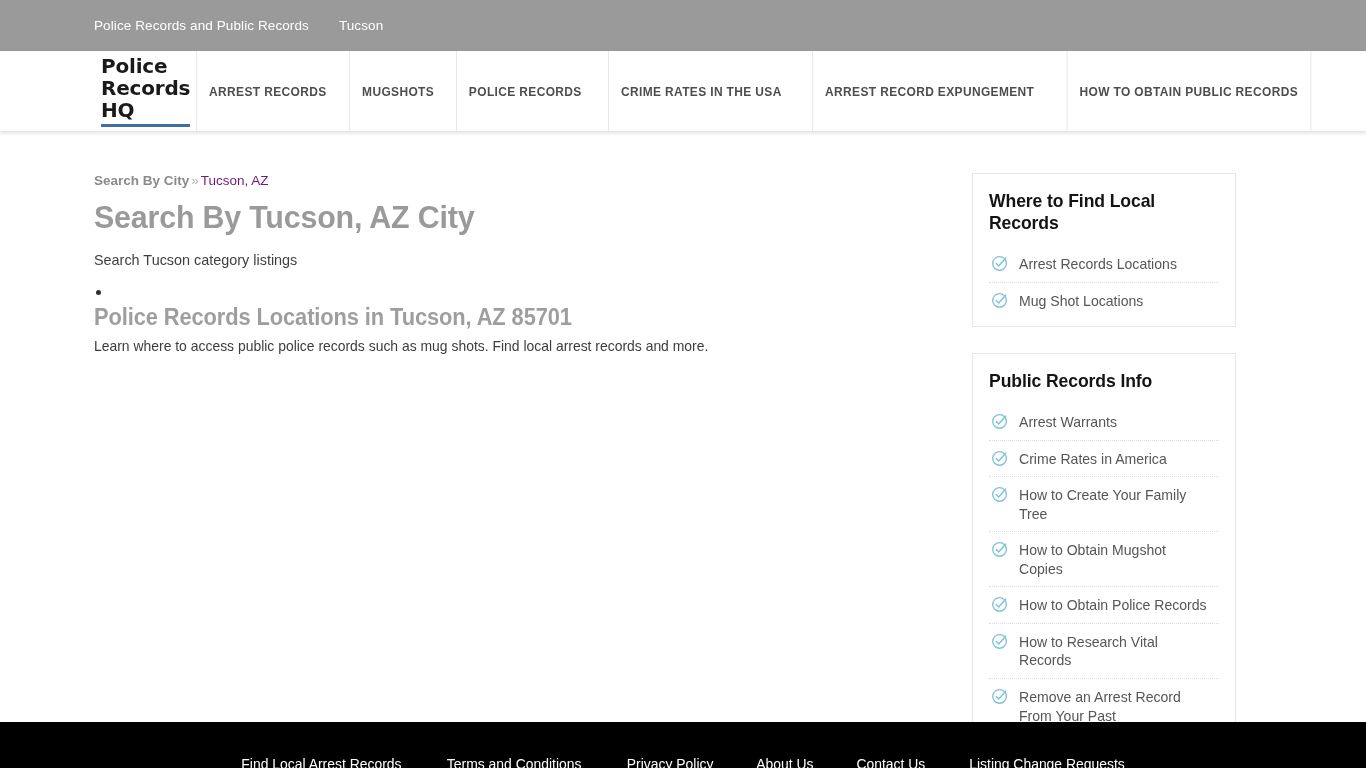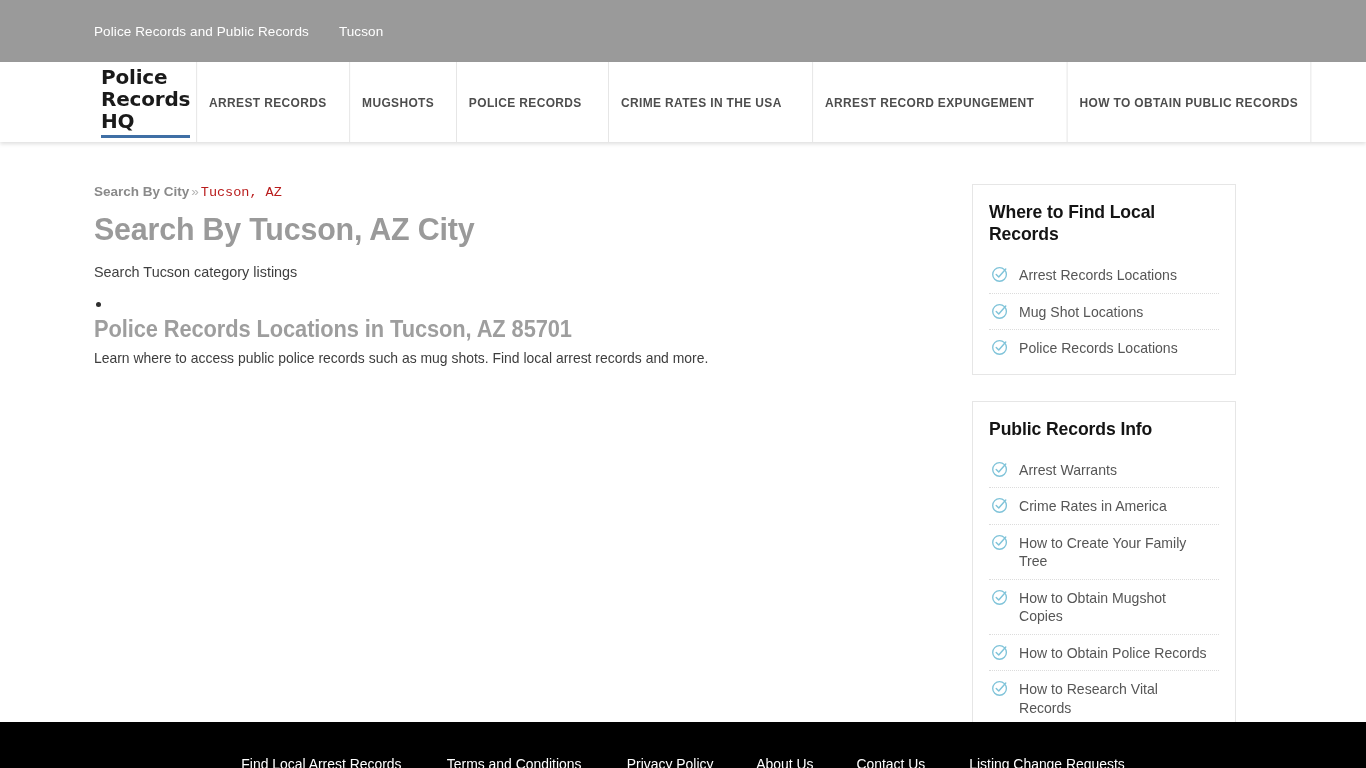--- a/index.html
+++ b/index.html
@@ -7,21 +7,21 @@
   html, body {
     margin: 0; padding: 0;
     width: 1366px; height: 768px;
     overflow: hidden;
     background: #ffffff;
     font-family: "Liberation Sans", sans-serif;
   }
 
   
   .topbar {
-    height: 62px;
+    height: 51px;
     background: #9a9a9a;
     display: flex;
     align-items: center;
   }
   .topbar-inner {
     width: 1180px;
     margin: 0 auto;
     padding-left: 1px;
     display: flex;
     align-items: center;
@@ -115,21 +115,21 @@
     margin-bottom: 11px;
     line-height: 1.2;
     font-family: "Liberation Sans Narrow", "Liberation Sans", sans-serif;
   }
   .breadcrumb a {
     color: #8a8a8a;
     font-weight: bold;
     text-decoration: none;
   }
   .breadcrumb .sep { color: #b5b5b5; padding: 0 2px; }
-  .breadcrumb .current { color: #b91c1c; font-family: Liberation Mono, monospace; }
+  .breadcrumb .current { color: #701a75; }
 
   h1.page-title {
     font-family: "Liberation Sans Narrow", "Liberation Sans", sans-serif;
     font-size: 32px;
     font-weight: bold;
     color: #9a9a9a;
     margin: 0 0 16px 0;
     letter-spacing: -0.2px;
     line-height: 1.1;
     transform: scaleX(0.95);
@@ -304,29 +304,20 @@
         </li>
         <li>
           <span class="check-icon">
             <svg viewBox="0 0 20 20" width="18" height="18">
                 <circle cx="9.5" cy="10.5" r="7.6" fill="none" stroke="#7fc3d9" stroke-width="1.5"></circle>
                 <path d="M5.8 10.6 L8.6 13.4 L16.4 4.4" fill="none" stroke="#7fc3d9" stroke-width="1.6" stroke-linecap="round" stroke-linejoin="round"></path>
               </svg>
           </span>
           <a href="#">Mug Shot Locations</a>
         </li>
-        <li>
-          <span class="check-icon">
-            <svg viewBox="0 0 20 20" width="18" height="18">
-                <circle cx="9.5" cy="10.5" r="7.6" fill="none" stroke="#7fc3d9" stroke-width="1.5"></circle>
-                <path d="M5.8 10.6 L8.6 13.4 L16.4 4.4" fill="none" stroke="#7fc3d9" stroke-width="1.6" stroke-linecap="round" stroke-linejoin="round"></path>
-              </svg>
-          </span>
-          <a href="#">Police Records Locations</a>
-        </li>
       </ul>
     </section>
 
     <section class="widget">
       <h3>Public Records Info</h3>
       <ul>
         <li>
           <span class="check-icon">
             <svg viewBox="0 0 20 20" width="18" height="18">
                 <circle cx="9.5" cy="10.5" r="7.6" fill="none" stroke="#7fc3d9" stroke-width="1.5"></circle>

